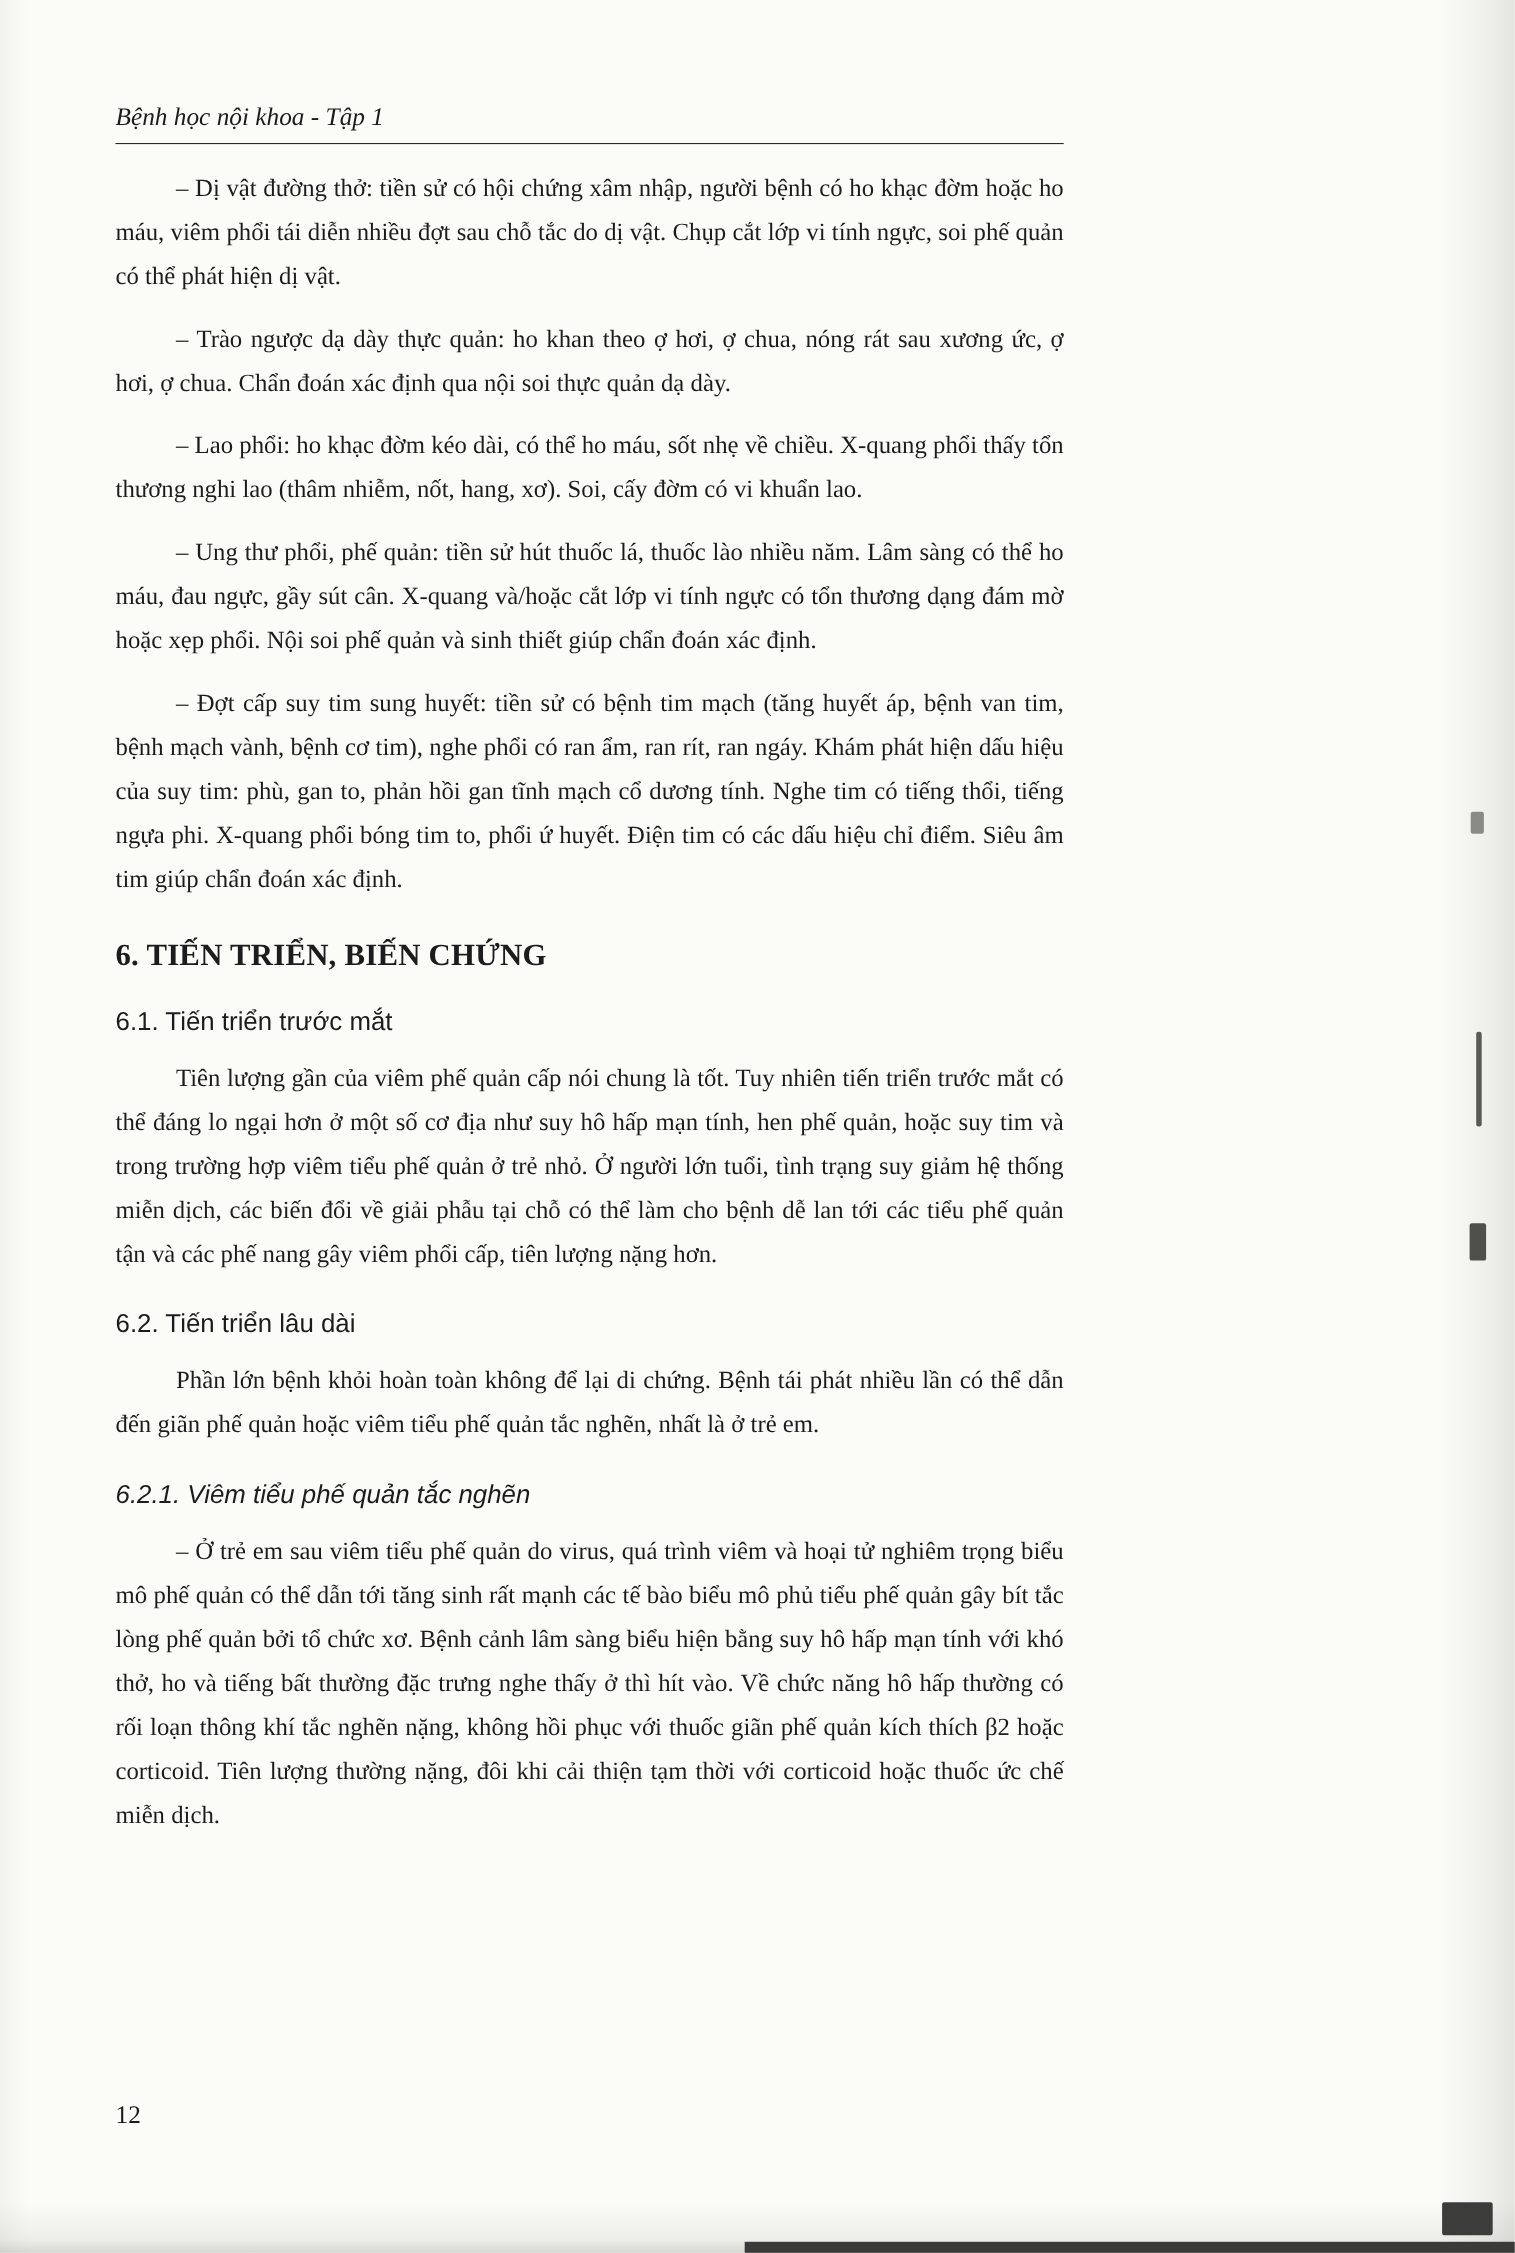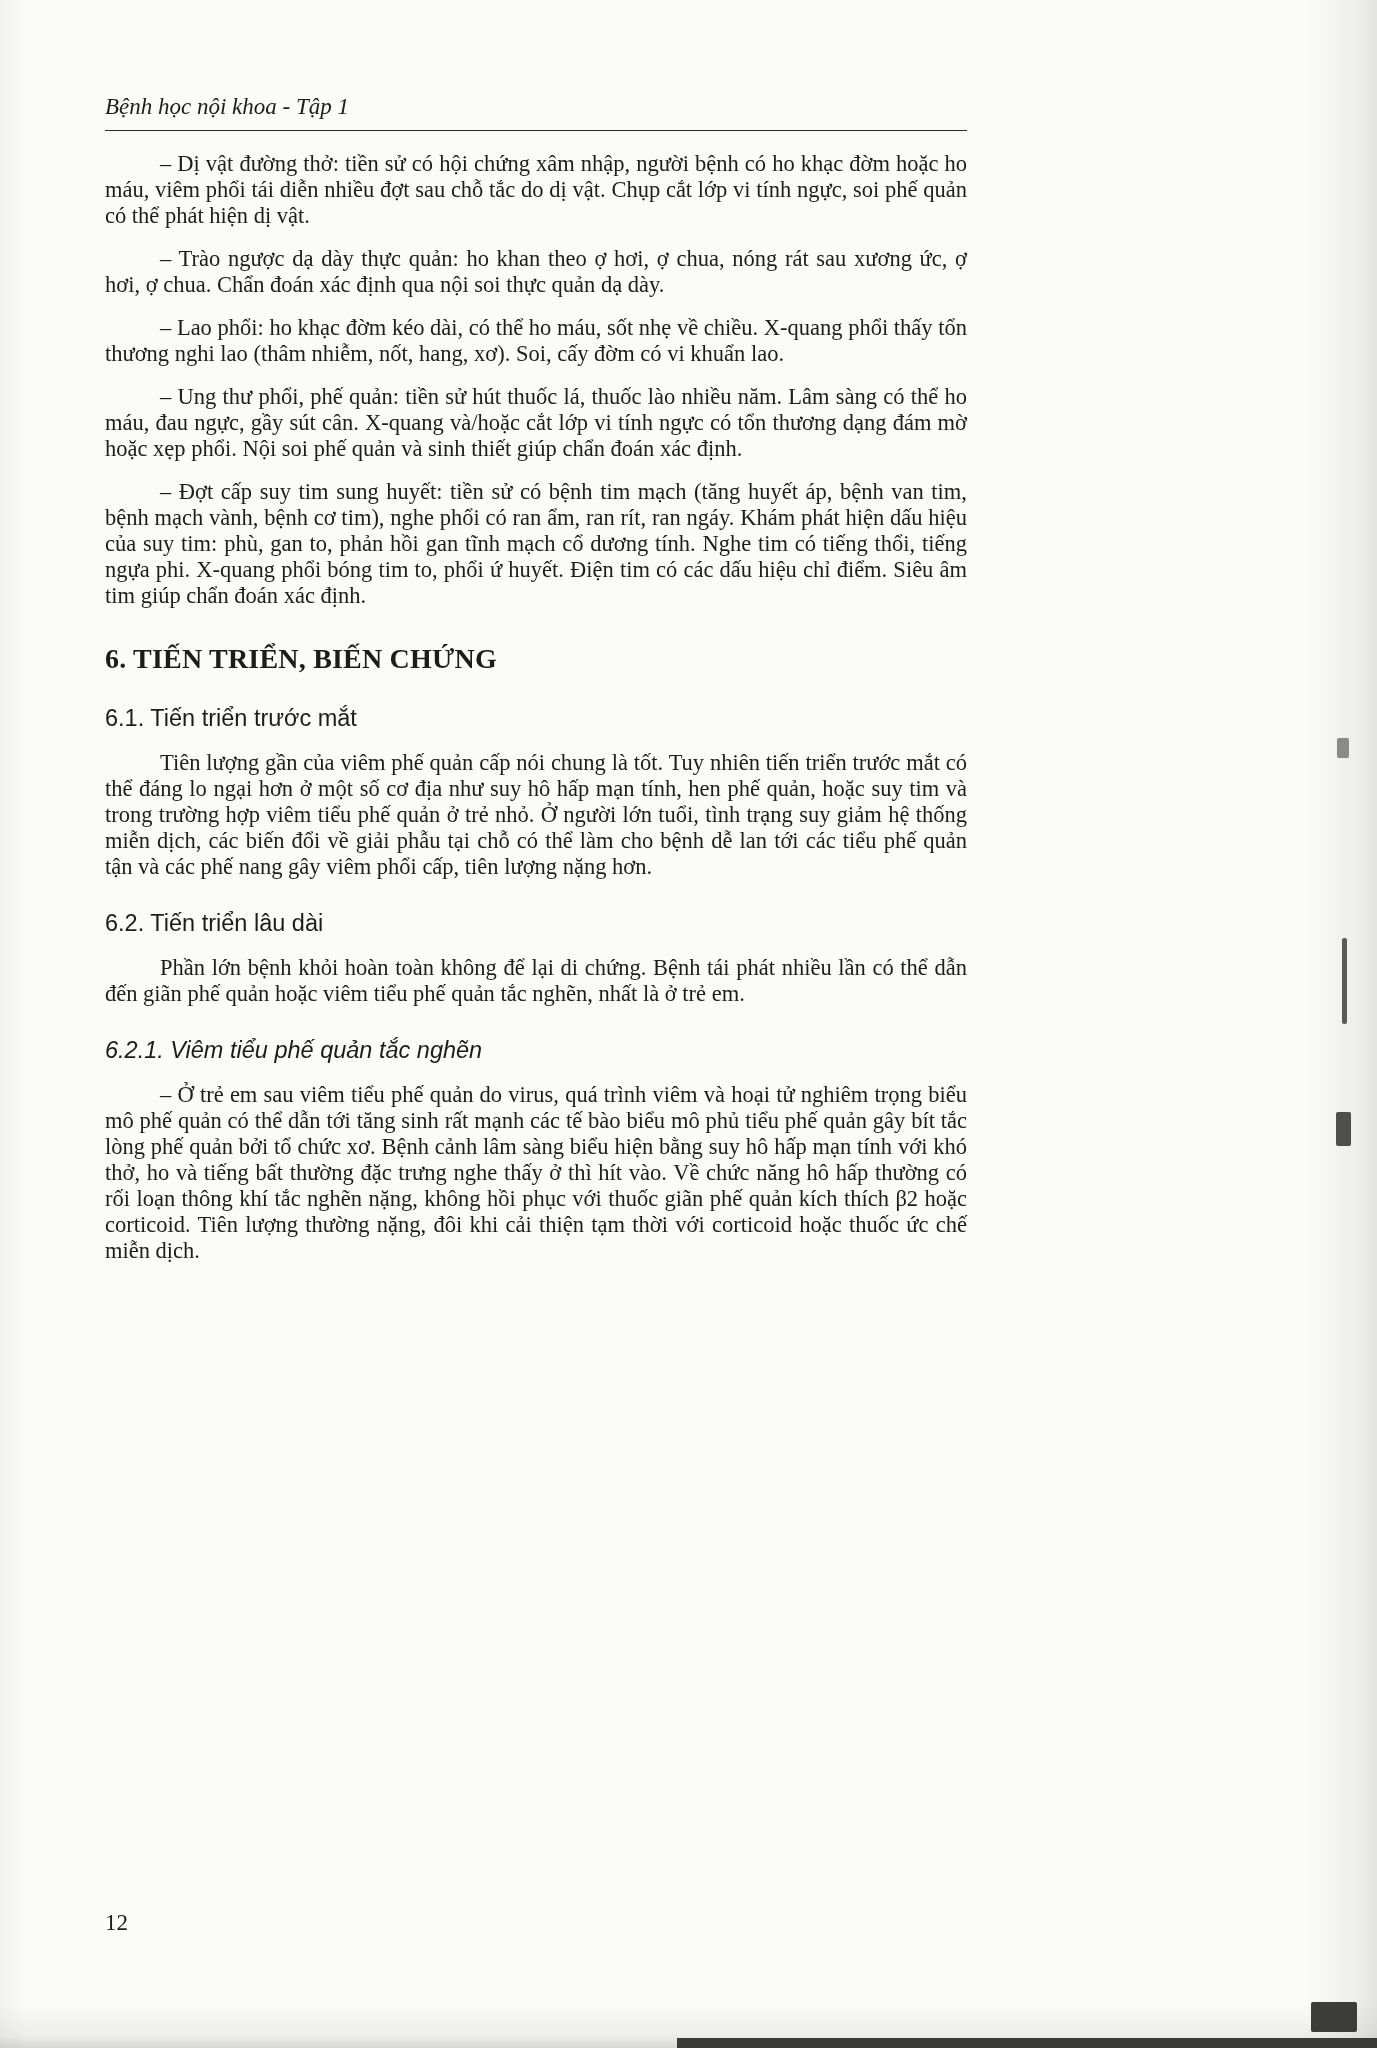--- a/index.html
+++ b/index.html
@@ -62,21 +62,21 @@
   }
   .running-header {
     font-style: italic;
     font-size: 23px;
     padding-bottom: 10px;
     border-bottom: 1.5px solid #2a2a28;
     margin-bottom: 20px;
   }
   .body-text p {
     font-size: 22.5px;
-    line-height: 26px;
+    line-height: 40px;
     text-align: justify;
     text-indent: 55px;
     margin: 0 0 17px 0;
   }
   h2.main-heading {
     font-family: Liberation Serif, serif;
     font-size: 28px;
     font-weight: bold;
     margin: 34px 0 24px 0;
     letter-spacing: 0.2px;

